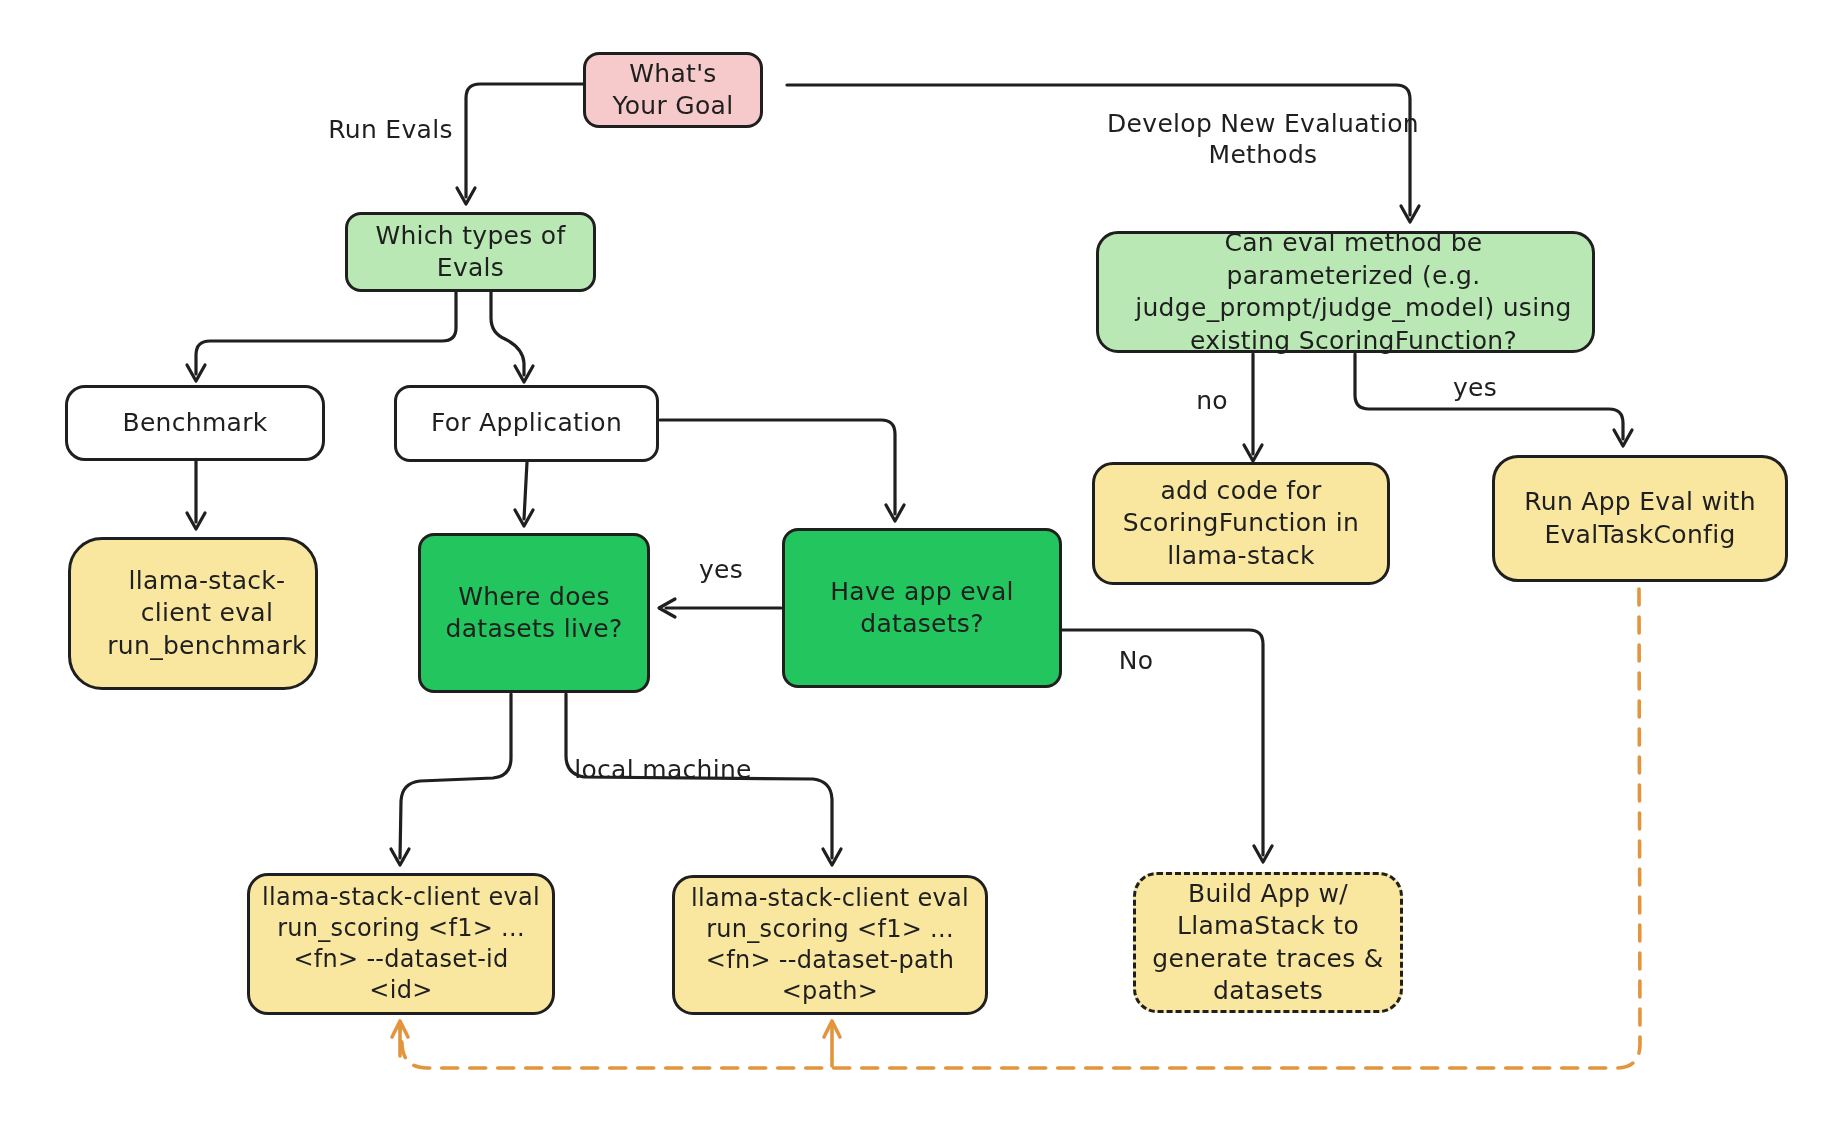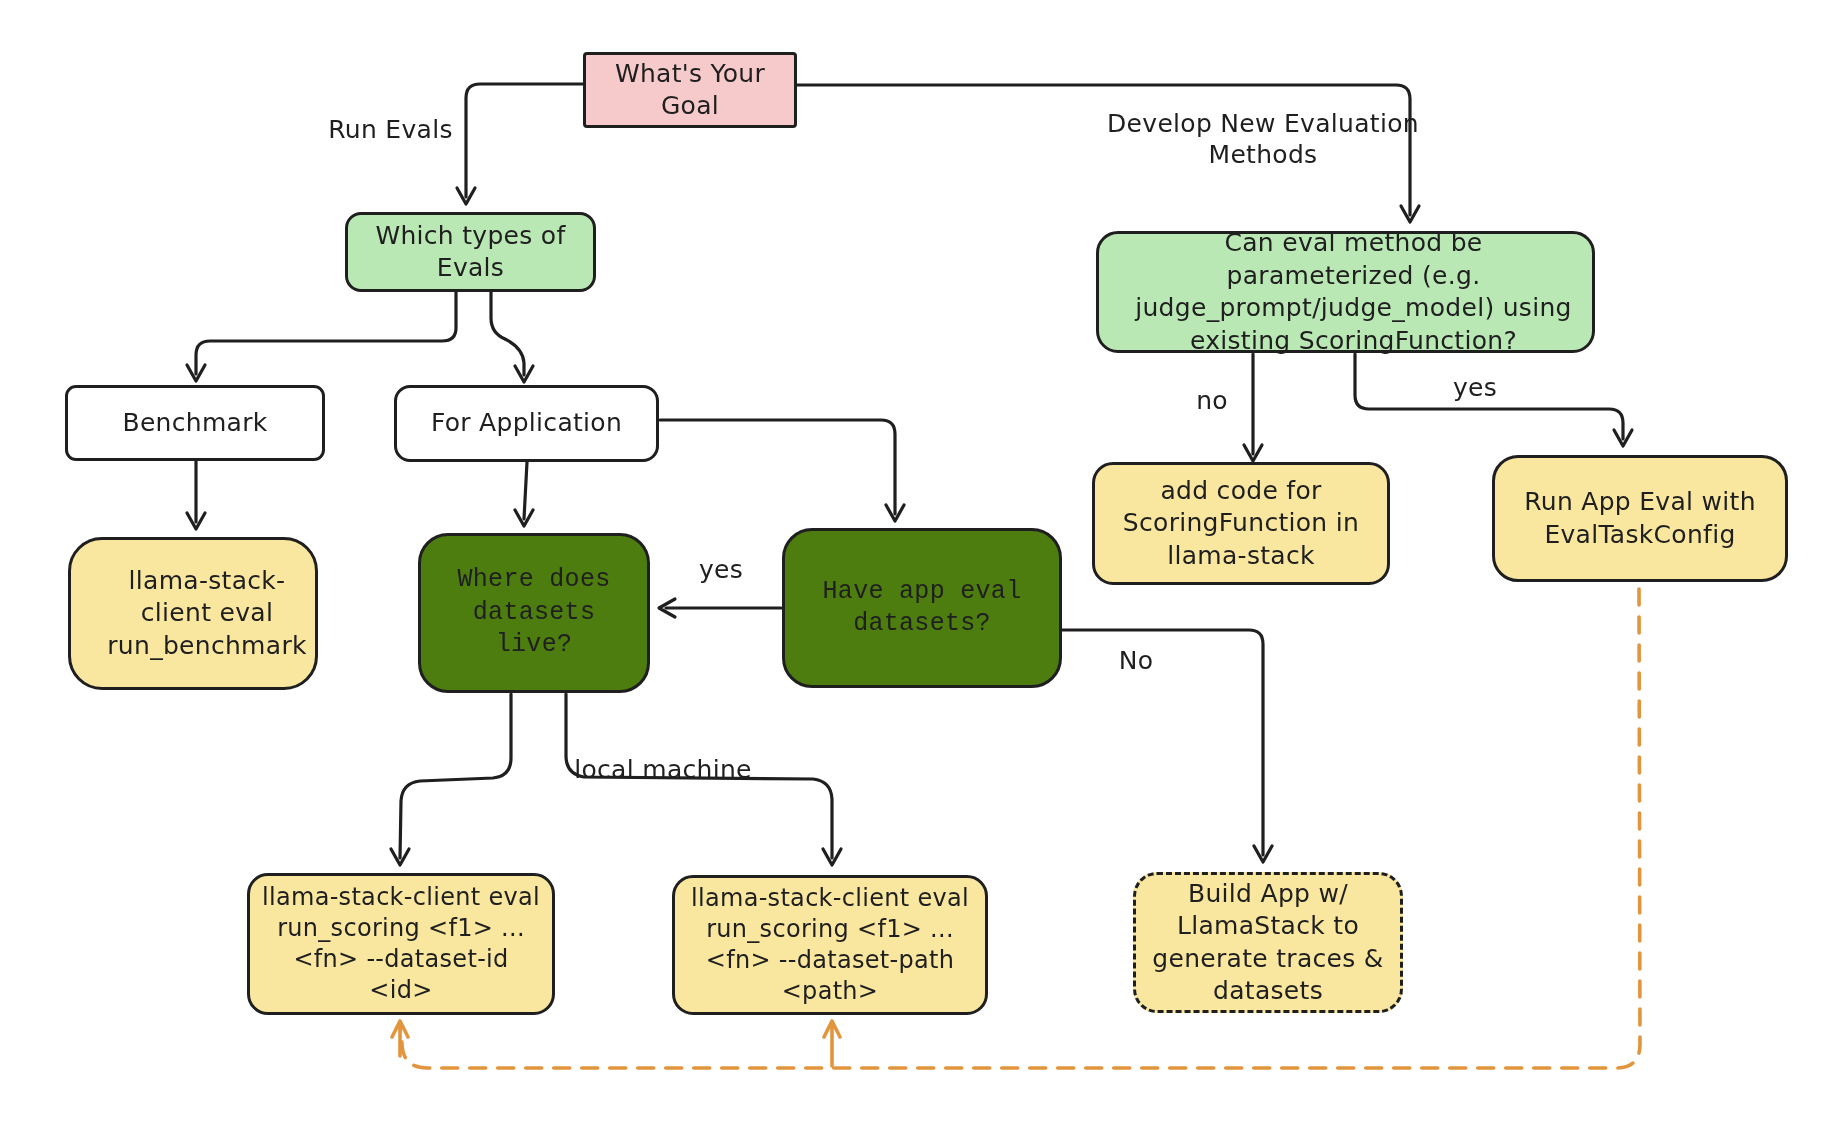--- a/index.html
+++ b/index.html
@@ -20,21 +20,21 @@
     border:3px solid #1f1f1f;
     background:#ffffff;
     font-size:25px;
     line-height:1.3;
     letter-spacing:.3px;
     border-radius:18px;
     z-index:2;
   }
   .pink  {background:#f6caca;}
   .green {background:#b9e8b4;}
-  .blue  {background:#4d7c0f;border-radius:30px;font-family:Liberation Mono, monospace;}
+  .blue  {background:#22c55e;border-radius:16px;}
   .yellow{background:#f9e7a0;border-radius:21px;}
   .plain {background:#ffffff;}
   .dashedbox{border-style:dashed;border-width:3.5px;border-radius:24px;}
   .mono-ish{font-size:24px;}
   .edge-label{
     position:absolute;
     display:flex;align-items:center;justify-content:center;
     text-align:center;
     font-size:25px;
     line-height:1.25;
@@ -94,27 +94,27 @@
     <path d="M 566 694 L 566 756 Q 566 774 584 777 L 813 779 Q 831 781 832 799 L 832 858"></path>
     <path d="M 823 849 L 832 865 L 841 849"></path>
 
     <path class="orange dash" d="M 1639 589 L 1640 1044 Q 1640 1068 1616 1068 L 427 1068 Q 403 1068 402 1044 L 400 1028"></path>
     <path class="orange" d="M 400 1056 L 400 1026"></path>
     <path class="orange" d="M 392 1037 L 400 1021 L 408 1037"></path>
     <path class="orange" d="M 832 1066 L 832 1026"></path>
     <path class="orange" d="M 824 1037 L 832 1021 L 840 1037"></path>
   </svg>
 
-  <div class="node pink" style="left:583px;top:52px;width:214px;height:76px;border-radius:4px;">What's Your Goal</div>
+  <div class="node pink" style="left:583px;top:52px;width:180px;height:76px;border-radius:16px;">What's Your Goal</div>
 
   <div class="node green" style="left:345px;top:212px;width:251px;height:80px;border-radius:16px;">Which types of Evals</div>
 
   <div class="node green" style="left:1096px;top:231px;width:499px;height:122px;border-radius:22px;padding-left:28px;">Can eval method be parameterized (e.g. judge_prompt/judge_model) using existing ScoringFunction?</div>
 
-  <div class="node plain" style="left:65px;top:385px;width:260px;height:76px;border-radius:11px;">Benchmark</div>
+  <div class="node plain" style="left:65px;top:385px;width:260px;height:76px;border-radius:20px;">Benchmark</div>
 
   <div class="node plain" style="left:394px;top:385px;width:265px;height:77px;border-radius:16px;">For Application</div>
 
   <div class="node yellow" style="left:68px;top:537px;width:250px;height:153px;border-radius:34px;padding-left:40px;">llama-stack-client eval run_benchmark</div>
 
   <div class="node blue" style="left:418px;top:533px;width:232px;height:160px;">Where does datasets live?</div>
 
   <div class="node blue" style="left:782px;top:528px;width:280px;height:160px;">Have app eval datasets?</div>
 
   <div class="node yellow" style="left:1092px;top:462px;width:298px;height:123px;">add code for ScoringFunction in llama-stack</div>

